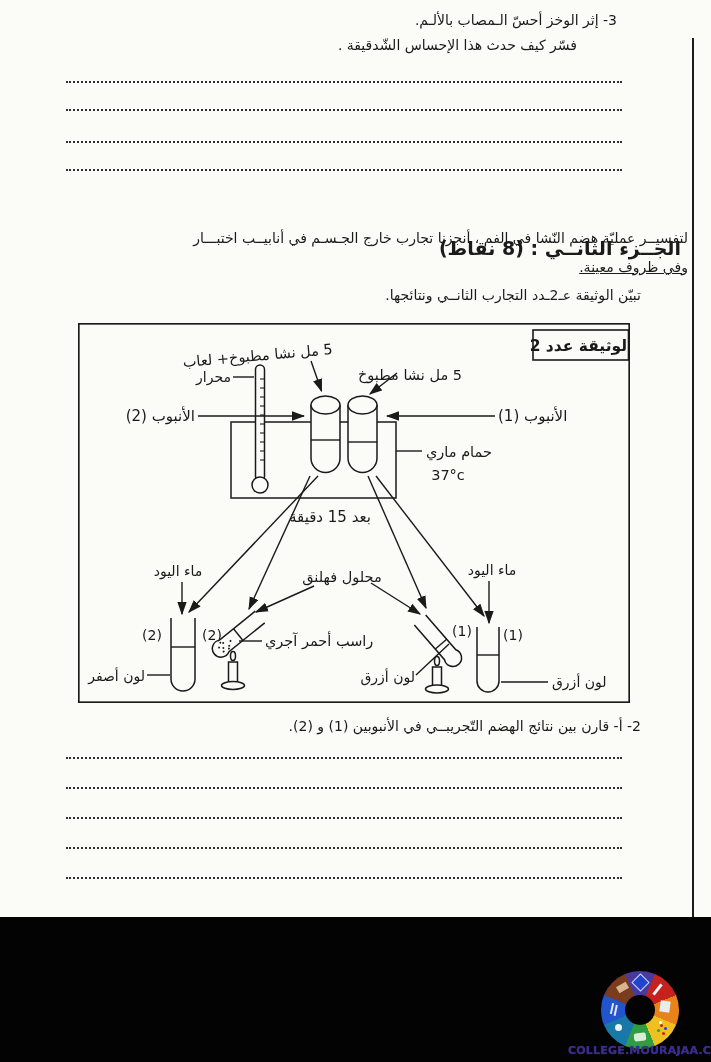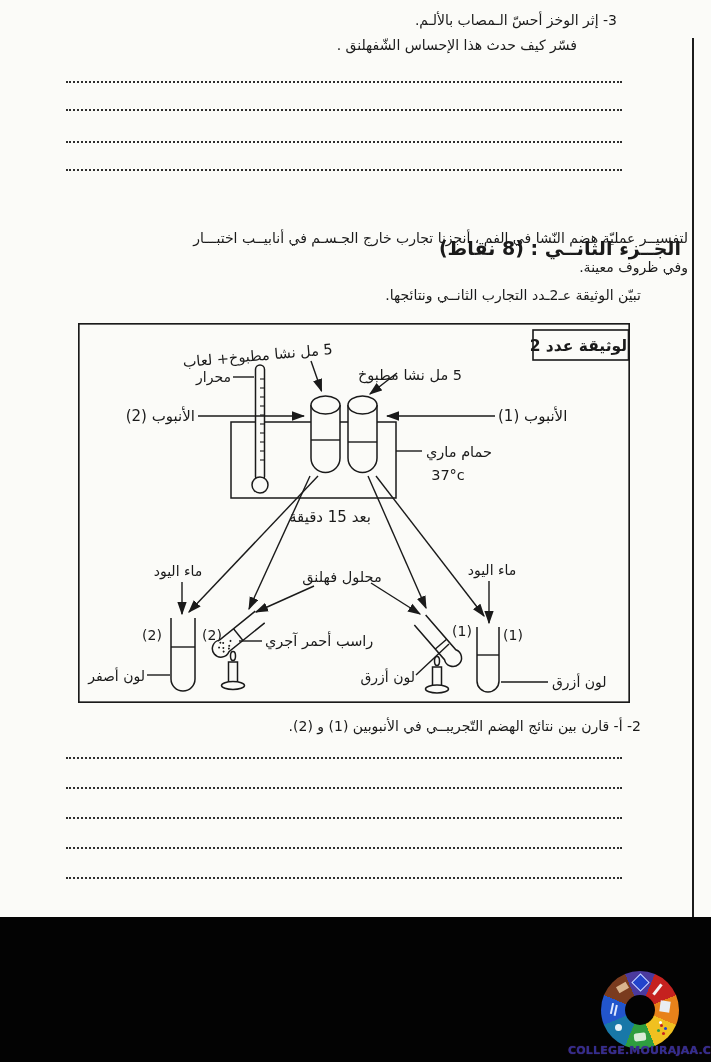--- a/index.html
+++ b/index.html
@@ -32,30 +32,30 @@
   #deco-books{left:16px;top:13px;width:11px;height:7px;background:#d9b38c;transform:rotate(-30deg);}
   #site-name{left:568px;top:1044px;width:143px;text-align:center;font-size:11px;font-weight:bold;
       color:#312f8f;letter-spacing:.2px;text-shadow:0 0 1px #6a2a7a;}
 </style>
 </head>
 <body>
 
 <div class="abs" id="margin-line"></div>
 
 <div class="abs ar txt" style="right:94px;top:8px;">3- إثر الوخز أحسّ الـمصاب بالألـم.</div>
-<div class="abs ar txt" style="right:134px;top:33px;">فسّر كيف حدث هذا الإحساس الشّفهلنق .</div>
+<div class="abs ar txt" style="right:134px;top:33px;">فسّر كيف حدث هذا الإحساس الشّدقيقة .</div>
 
 <div class="dots" style="top:81px;"></div>
 <div class="dots" style="top:109px;"></div>
 <div class="dots" style="top:141px;"></div>
 <div class="dots" style="top:169px;"></div>
 
 <div class="abs ar txt bold" style="right:30px;top:196px;font-size:19px;">الجــزء الثانــي : (8 نقاط)</div>
 <div class="abs ar txt" style="right:23px;top:226px;">لتفسيــر عمليّة هضم النّشا في الفم ، أنجزنا تجارب خارج الجـسـم في أنابيــب اختبـــار</div>
-<div class="abs ar txt" style="right:23px;top:255px;">وفي ظروف معينة.</div>
+<div class="abs ar txt" style="right:23px;top:255px;text-decoration:underline;">وفي ظروف معينة.</div>
 <div class="abs ar txt" style="right:70px;top:283px;">تبيّن الوثيقة عـ2ـدد التجارب الثانــي ونتائجها.</div>
 
 <svg id="diagram-svg" class="abs" width="552" height="380" viewBox="0 0 552 380">
   <defs>
     <marker id="ah" viewBox="0 0 10 7" refX="9" refY="3.5" markerWidth="9.5" markerHeight="7" orient="auto">
       <path d="M0,0 L10,3.5 L0,7 Z" fill="#1a1a1a"></path>
     </marker>
   </defs>
 
   <rect x="0.8" y="0.8" width="550.4" height="378.4" fill="none" stroke="#1a1a1a" stroke-width="1.7"></rect>

